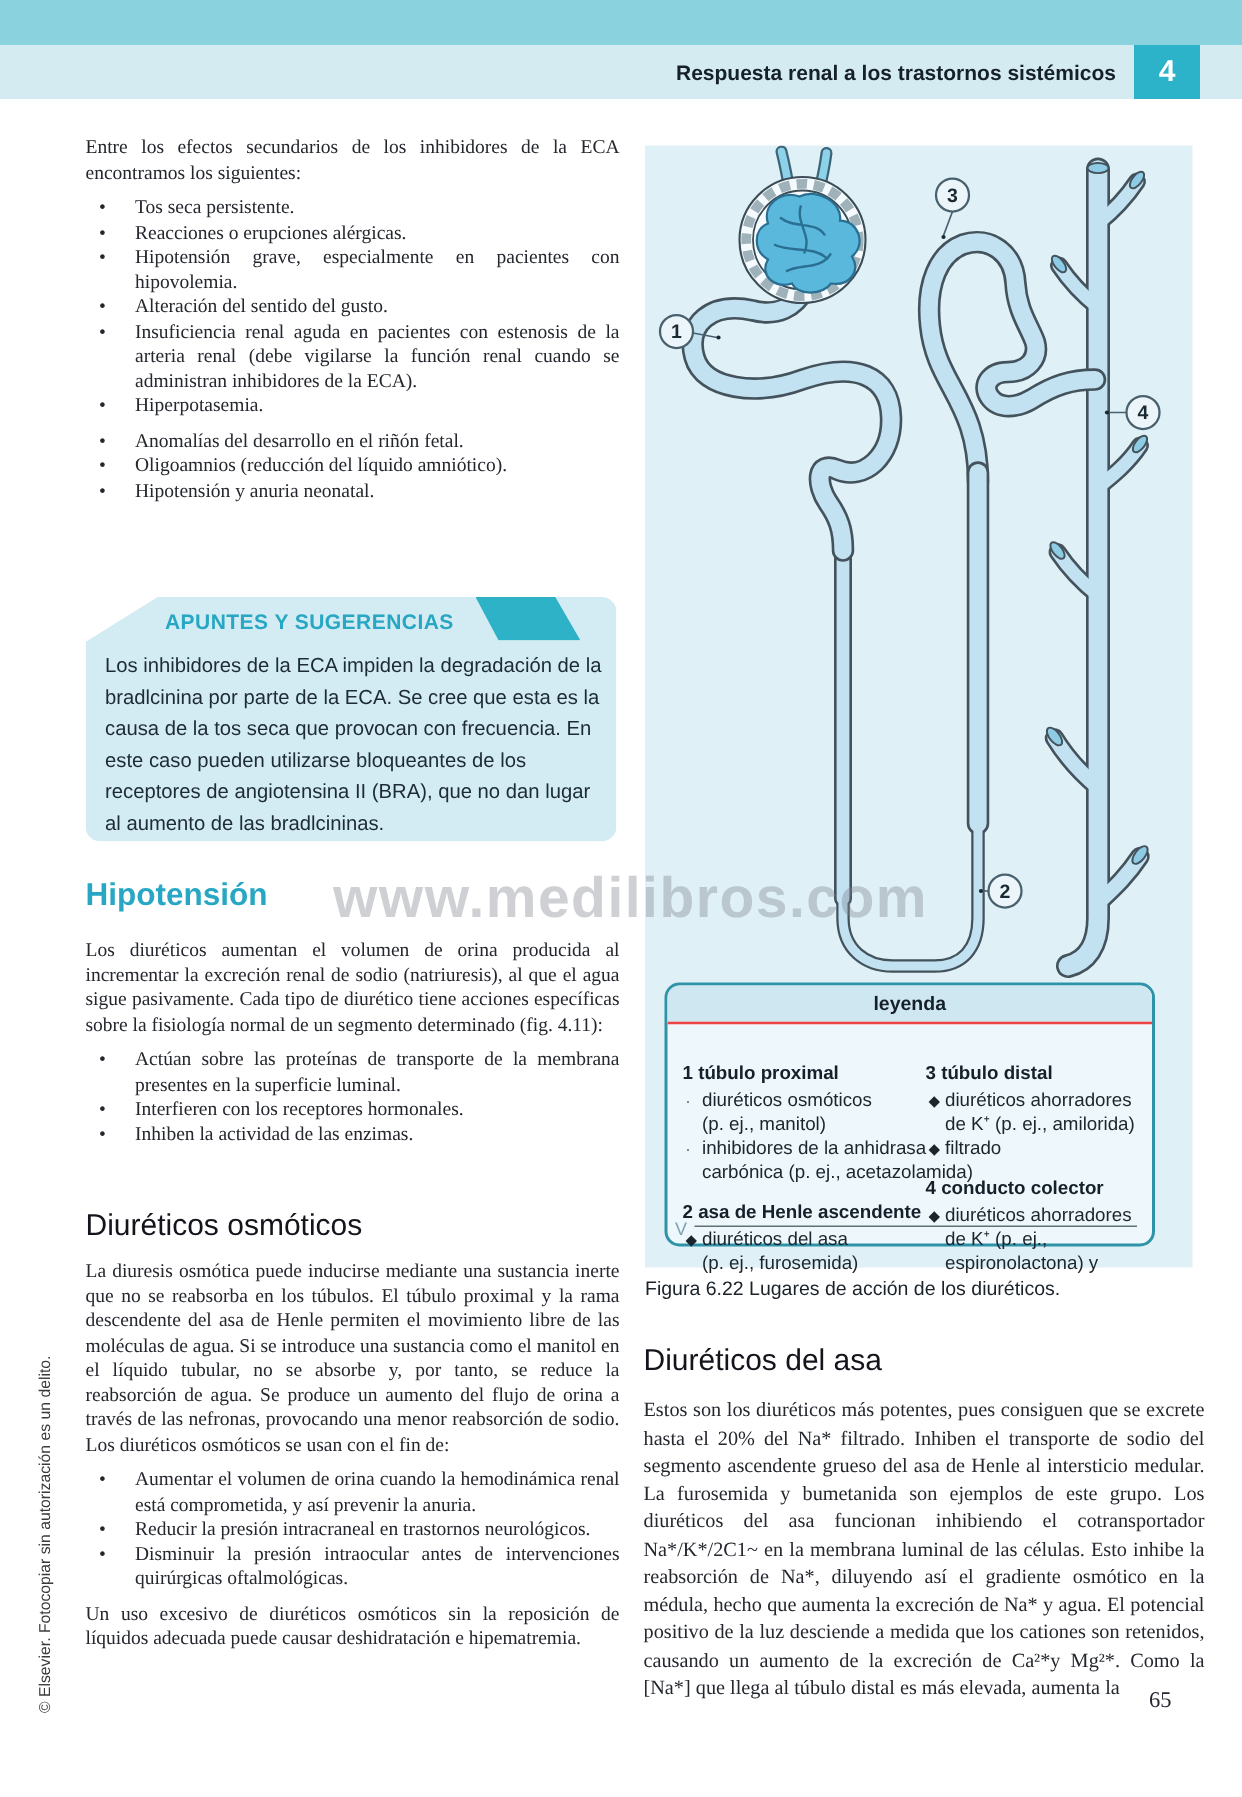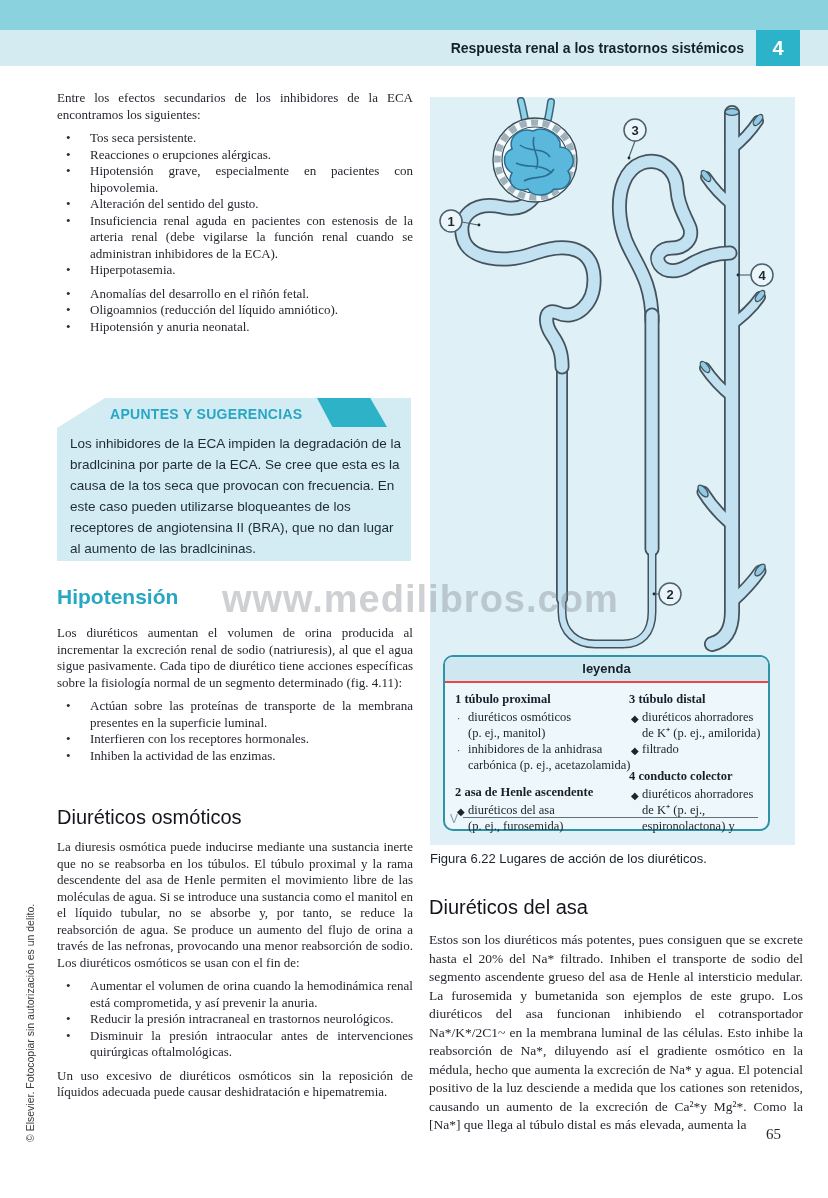--- a/index.html
+++ b/index.html
@@ -26,21 +26,21 @@
         color:#14141c;margin:0 0 10px;}
   
   .blockA{left:57px;top:90px;width:356px;}
   .blockDiu{left:57px;top:585px;width:356px;}
   .blockOsm{left:57px;top:806px;width:356px;}
   .blockLoop{left:429px;top:896px;width:374px;}
   .blockLoop p.body{font-size:13.5px;line-height:18.5px;}
   .blockLoop h3.plain{margin-bottom:12px;}
   
   .tips{left:57px;top:398px;width:354px;height:163px;background:#d3ebf3;
-        clip-path:polygon(48px 0,100% 0,100% 100%,0 100%,0 30px);}
+        clip-path:polygon(48px 0,100% 0,100% 100%,0 100%,0 30px);border-radius:10px;}
   .tips-title{position:absolute;left:53px;top:8px;font-family:"Liberation Sans",sans-serif;
         font-weight:bold;font-size:14px;letter-spacing:.3px;color:#27a7c3;}
   .tips-flag{position:absolute;left:260px;top:0;width:70px;height:29px;background:#2eb2c8;
         clip-path:polygon(0 0,76% 0,100% 100%,22% 100%);}
   .tips-body{position:absolute;left:13px;top:35px;width:334px;font-family:"Liberation Sans",sans-serif;
         font-size:13.5px;line-height:21px;color:#1d2b34;}
   
   .panel{left:430px;top:97px;width:365px;height:748px;background:#dff0f6;}
   .panel svg{position:absolute;left:0;top:0;}
   .t-o{fill:none;stroke:#44525c;stroke-linecap:round;stroke-linejoin:round;}
@@ -51,21 +51,21 @@
   .lbl-c{fill:#ecf6fa;stroke:#49616e;stroke-width:1.5;}
   .lbl-t{font-family:"Liberation Sans",sans-serif;font-weight:bold;font-size:13px;fill:#1a2a33;
         text-anchor:middle;}
   .leader{stroke:#49616e;stroke-width:1.1;fill:none;}
   
   .legend{left:443px;top:655px;width:327px;height:176px;background:#eef7fb;
         border:2px solid #2f93a8;border-radius:10px;box-sizing:border-box;
         font-family:"Liberation Sans",sans-serif;}
   .lg-head{height:24px;line-height:24px;background:#cfe7f1;border-bottom:2px solid #ef4444;
         border-radius:8px 8px 0 0;text-align:center;font-weight:bold;font-size:13px;color:#15202a;}
-  .lg-body{display:grid;grid-template-columns:160px 145px;column-gap:14px;padding:8px 4px 4px 10px;font-family:Liberation Serif, serif;}
+  .lg-body{display:grid;grid-template-columns:160px 145px;column-gap:2px;padding:24px 4px 4px 10px;}
   .lg-sec{margin-bottom:11px;}
   .lg-title{font-weight:bold;font-size:12.5px;color:#15202a;line-height:16px;margin-bottom:2px;}
   .lg-entry{position:relative;padding-left:13px;font-size:12.5px;line-height:16px;color:#1c242c;}
   .lg-entry .b{position:absolute;left:2px;top:2px;font-size:10px;}
   .lg-entry .t{white-space:pre-line;display:block;}
   .lg-vmark{position:absolute;left:5px;bottom:3px;font-size:12px;color:#7fa2b1;}
   .lg-line{position:absolute;left:18px;right:10px;bottom:11px;border-top:1px solid #5f7077;}
   
   .caption{left:430px;top:851px;width:370px;font-family:"Liberation Sans",sans-serif;
         font-size:13px;color:#1a222a;}

